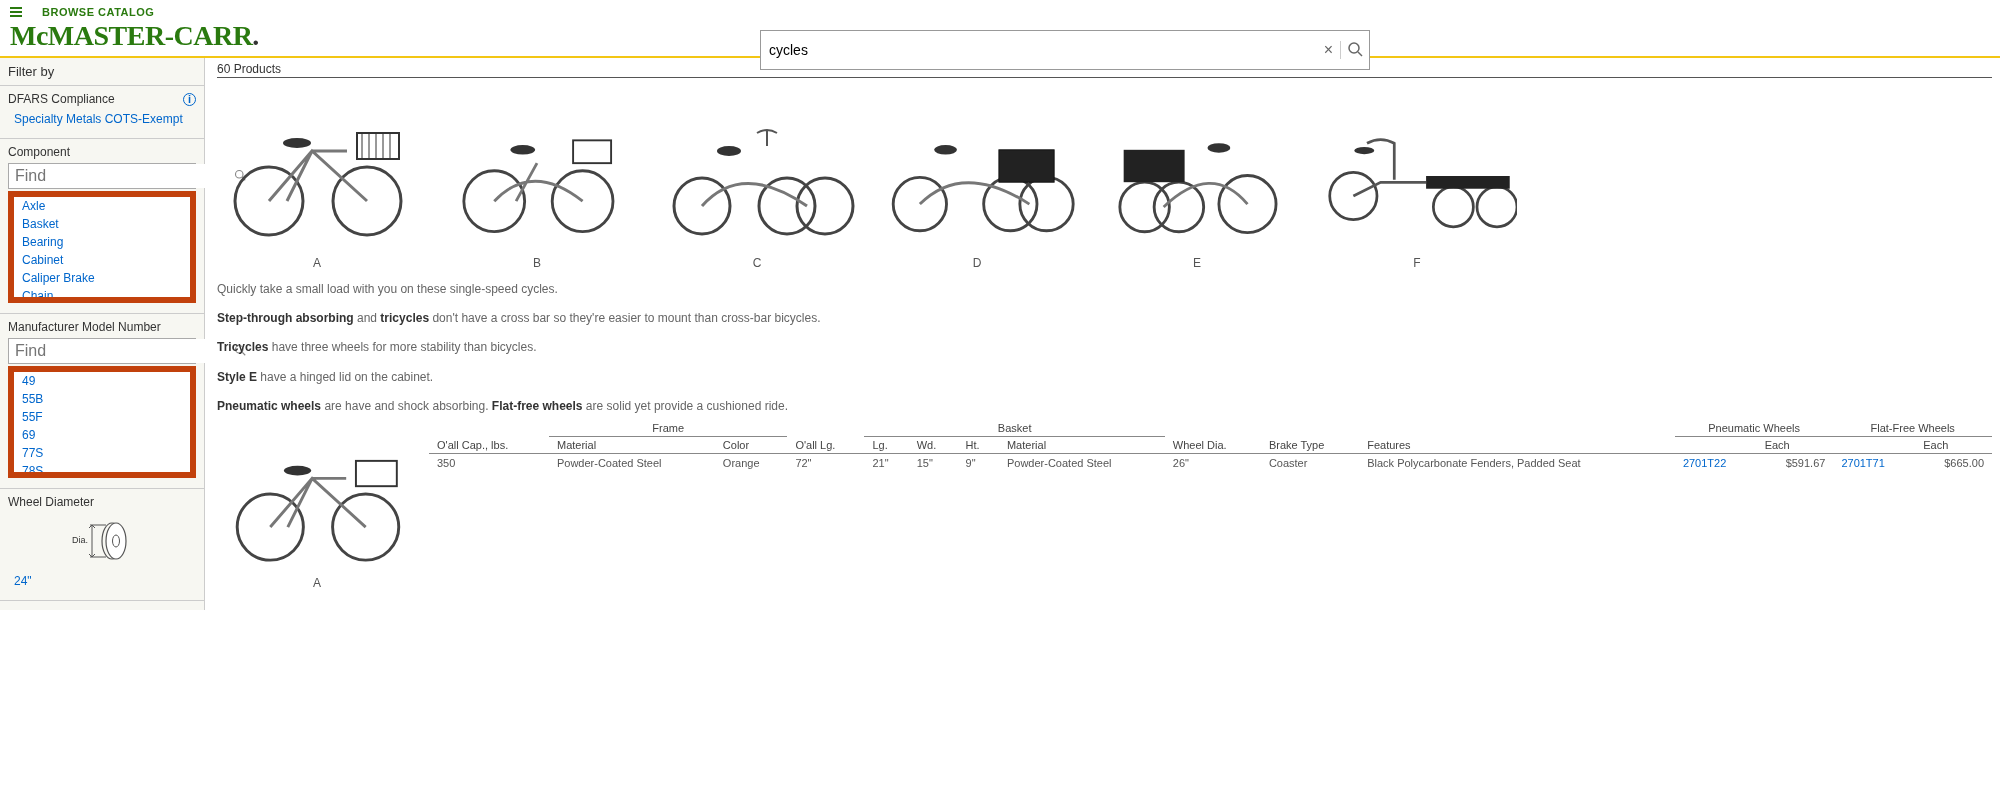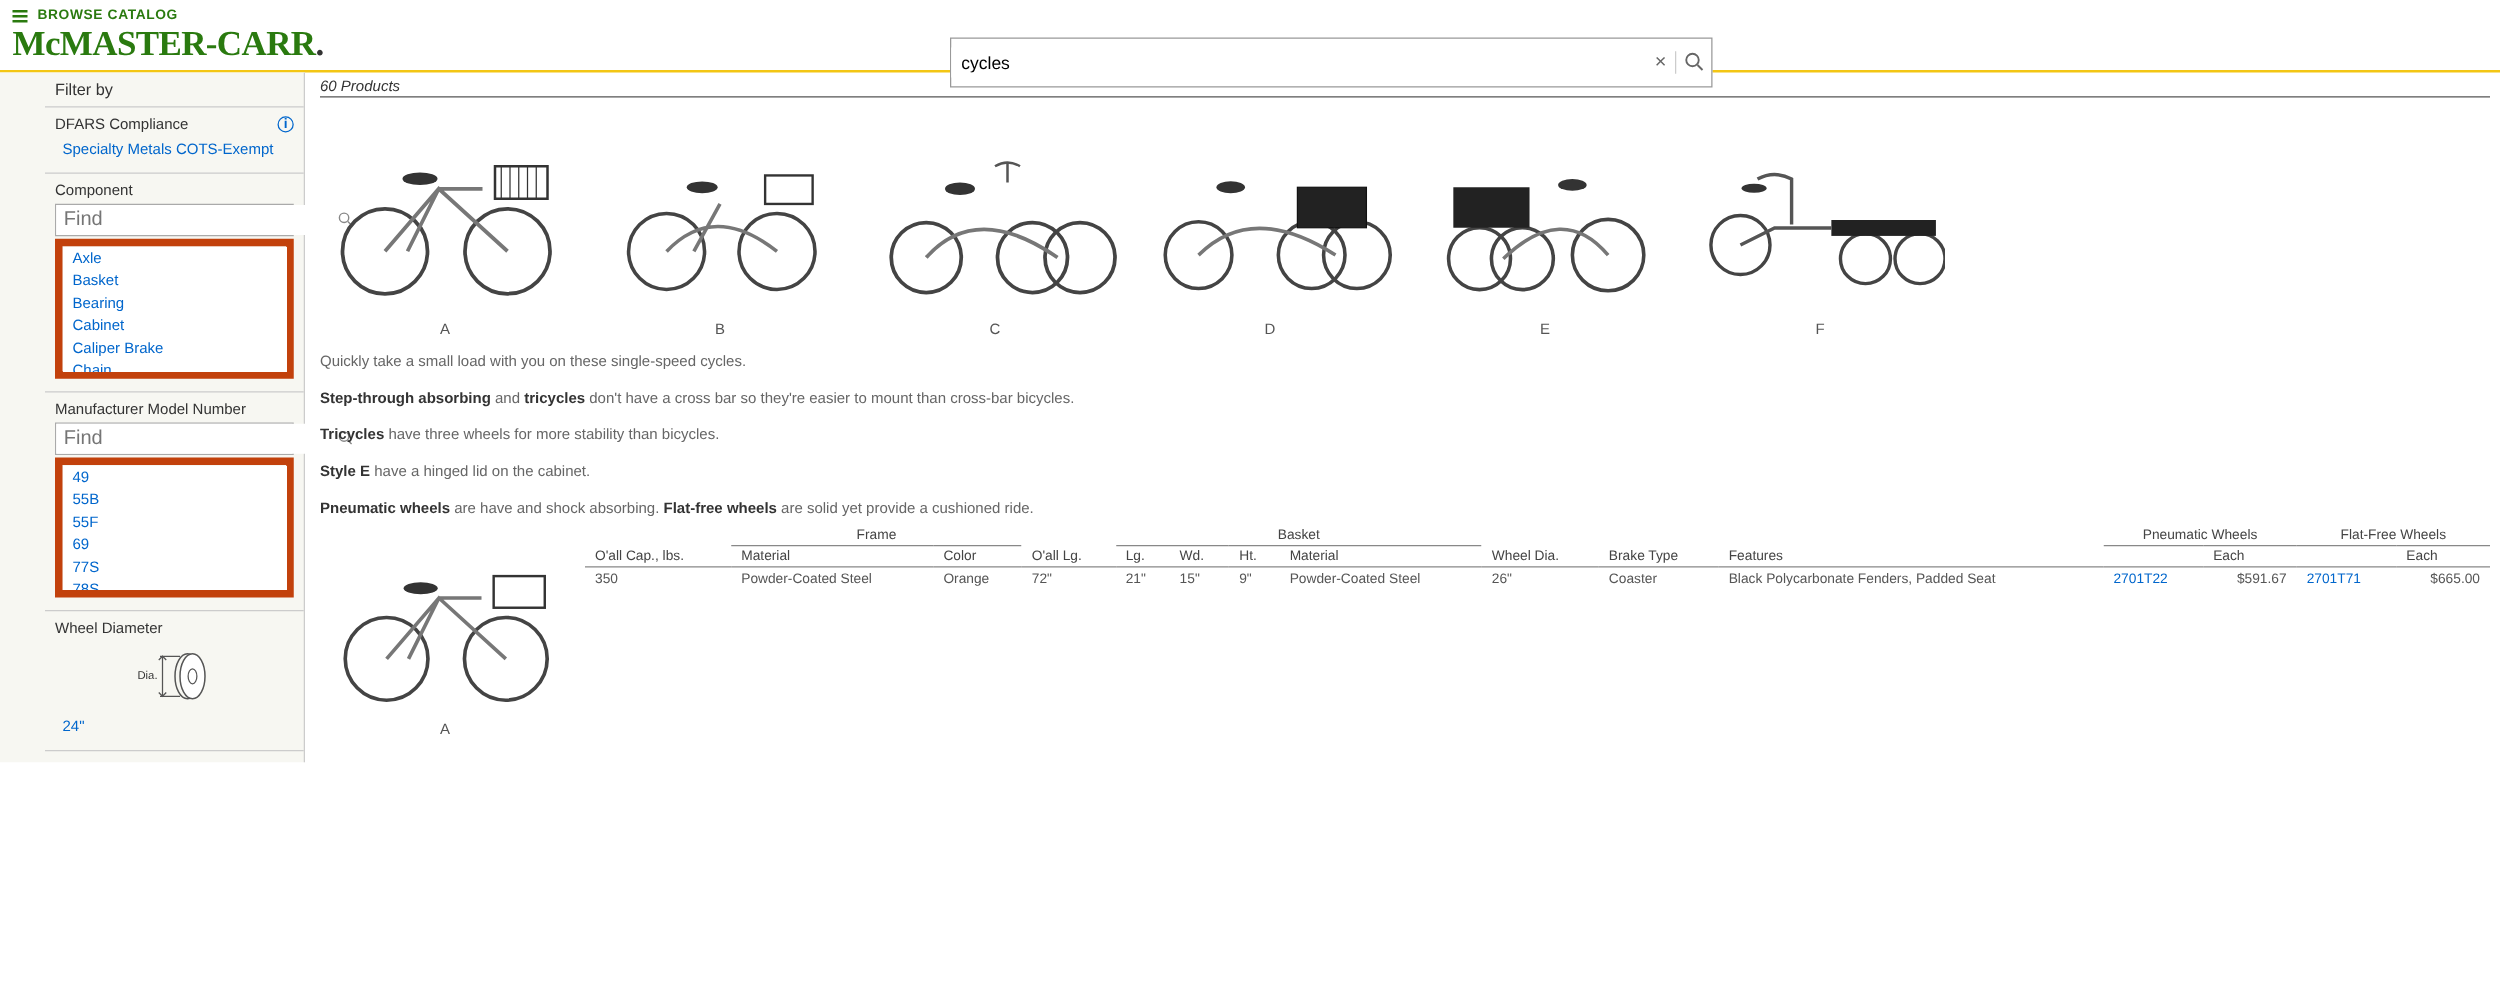--- a/index.html
+++ b/index.html
@@ -1,43 +1,43 @@
 <!DOCTYPE html>
 <html><head>
 <meta charset="utf-8">
 <style>
 * { box-sizing: border-box; margin: 0; padding: 0; }
 body { font-family: Arial, Helvetica, sans-serif; font-size: 12px; color: #333; background: #fff; }
 .header { padding: 6px 10px 2px 10px; position: relative; }
-.browse-link { color: #2a7a0f; font-size: 11px; font-weight: bold; letter-spacing: 0.5px; display: flex; align-items: flex-end; gap: 8px; }
+.browse-link { color: #2a7a0f; font-size: 11px; font-weight: bold; letter-spacing: 0.5px; display: flex; align-items: center; gap: 20px; }
 .hamburger { display: inline-block; width: 12px; height: 10px; }
 .hamburger span { display: block; height: 2px; background: #2a7a0f; margin-bottom: 2px; }
 .logo { font-family: Georgia, serif; font-size: 28px; font-weight: bold; color: #2a7a0f; letter-spacing: -0.5px; margin-top: 2px; }
 .logo .dot { color: #333; }
 .search-wrap { position: absolute; top: 30px; left: 760px; width: 610px; }
 .search-box { display: flex; align-items: center; border: 1px solid #999; height: 40px; background: #fff; }
 .search-input { flex: 1; border: none; outline: none; padding: 4px 8px; font-size: 14px; }
 .search-clear { width: 24px; text-align: center; cursor: pointer; color: #666; font-size: 16px; border-right: 1px solid #ccc; }
 .search-icon { width: 28px; text-align: center; cursor: pointer; }
 .yellow-rule { height: 2px; background: #f3c614; margin-top: 2px; }
 .main { display: flex; }
-.sidebar { width: 244px; flex-shrink: 0; border-right: 1px solid #ccc; background: #f7f7f2; padding-left: 36px; }
+.sidebar { width: 205px; flex-shrink: 0; border-right: 1px solid #ccc; background: #f7f7f2; }
 .content { flex: 1; padding: 2px 8px 20px 12px; overflow-x: auto; }
 .filterby { font-size: 13px; padding: 6px 8px; border-bottom: 1px solid #ccc; }
 .facet { border-bottom: 1px solid #ccc; padding: 6px 8px 10px 8px; }
 .facet-title { font-size: 12px; color: #333; margin-bottom: 4px; display: flex; justify-content: space-between; align-items: center; }
 .info-icon { color: #0066cc; font-weight: bold; font-size: 11px; border: 1px solid #0066cc; border-radius: 50%; width: 13px; height: 13px; display: inline-flex; align-items: center; justify-content: center; }
 .facet-link { color: #0066cc; font-size: 12px; padding: 2px 6px; display: block; }
 .find-box { display: flex; align-items: center; border: 1px solid #aaa; background: #fff; margin-bottom: 2px; }
 .find-input { flex: 1; border: none; outline: none; padding: 3px 6px; font-size: 16px; }
 .find-icon { padding: 0 6px; color: #888; }
 .facet-list { border: 6px solid #c2410c; background: #fff; max-height: 112px; overflow-y: auto; position: relative; }
 .facet-list-item { color: #0066cc; font-size: 12px; padding: 2px 8px; cursor: pointer; }
 .wheel-diagram { text-align: center; padding: 6px 0; }
-.prod-count { font-size: 12px; padding: 2px 0 1px 0; border-bottom: 1px solid #555; font-style: italic; }
+.prod-count { font-size: 12px; padding: 2px 0 1px 0; border-bottom: 1px solid #555; }
 .cycles-row { display: flex; gap: 20px; margin-top: 8px; flex-wrap: nowrap; }
 .cycle-card { text-align: center; }
 .cycle-img { width: 200px; height: 160px; display: flex; align-items: center; justify-content: center; }
 .cycle-label { font-size: 12px; color: #555; margin-top: 10px; }
 .desc { font-size: 12px; color: #666; margin: 10px 0 4px 0; line-height: 1.6; }
 .desc b { color: #333; }
 .style-hdr { font-size: 12px; font-weight: bold; border-bottom: 1px solid #555; padding-bottom: 2px; margin-top: 6px; }
 .style-body { display: flex; gap: 12px; margin-top: 4px; align-items: flex-start; }
 .style-img { width: 200px; height: 170px; display:flex; align-items:center; justify-content:center; flex-direction:column;}
 .ptable { border-collapse: collapse; font-size: 11px; flex: 1; }

